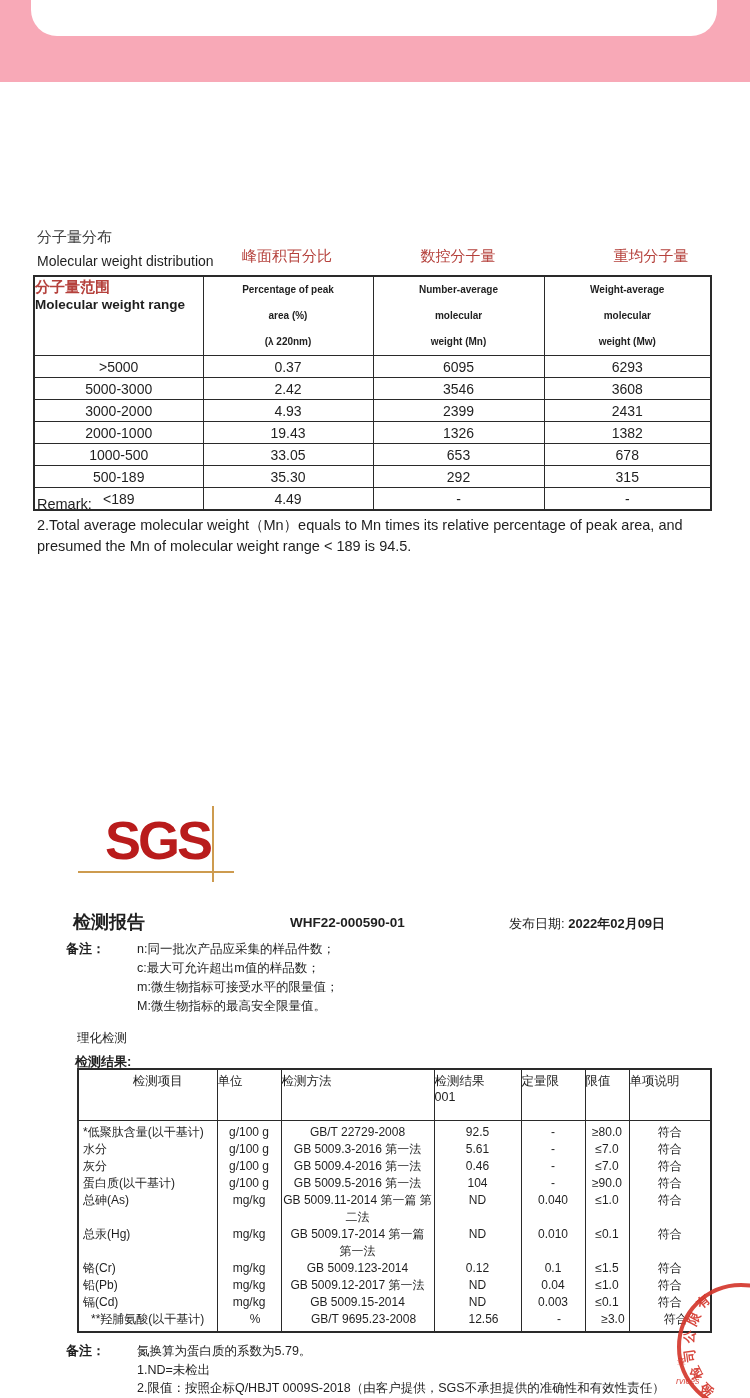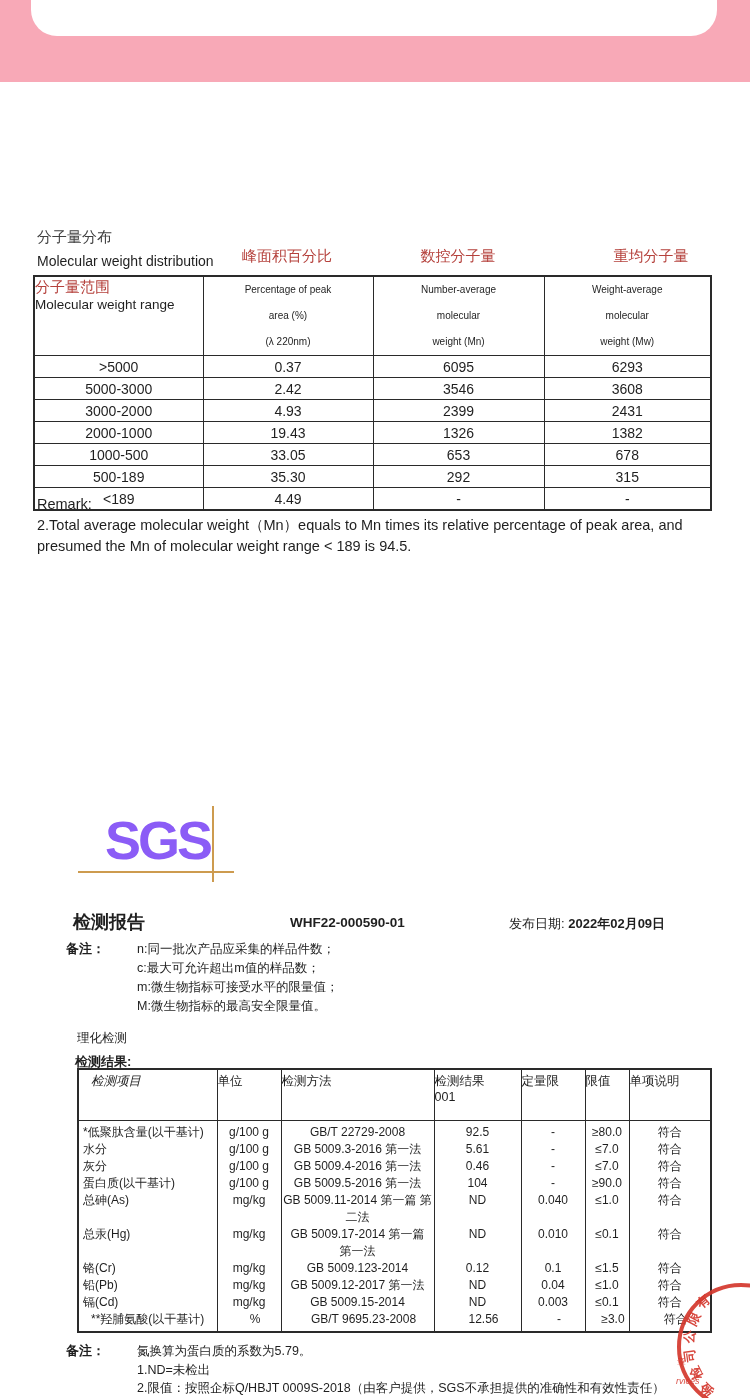--- a/index.html
+++ b/index.html
@@ -11,49 +11,49 @@
   .pink-band{position:absolute;left:0;top:0;width:750px;height:82px;background:#f8a9b7;}
   .white-card{position:absolute;left:31px;right:33px;top:-28px;height:64px;background:#ffffff;border-radius:26px;}
   
   .mw-block{position:absolute;left:33px;top:228px;width:677px;}
   .mw-title-cn{position:absolute;left:4px;top:0;font-size:15px;color:#404040;}
   .mw-title-en{position:absolute;left:4px;top:25px;font-size:14px;color:#1f1f1f;}
   .overlabel{position:absolute;top:19px;transform:translateX(-50%);font-size:15px;color:#b5413c;white-space:nowrap;}
   .ol-pct{left:254px;} .ol-mn{left:425px;} .ol-mw{left:618px;}
   table.mw{position:absolute;left:0;top:47px;width:677px;border-collapse:collapse;table-layout:fixed;border:2px solid #2a2a2a;}
   table.mw th,table.mw td{border:1px solid #2a2a2a;padding:0;}
-  table.mw th{font-weight:normal;vertical-align:top;}
+  table.mw th{font-weight:bold;vertical-align:top;}
   .mw-h1{height:53px;text-align:left;padding:2px 0 0 4px;}
   .mw-h1 .cn{display:block;font-size:15px;color:#b5413c;line-height:19px;}
   .mw-h1 .en{display:block;font-size:13.5px;color:#1f1f1f;line-height:17px;}
   .mw-hc{font-size:10px;line-height:26px;text-align:center;white-space:pre-line;padding-top:3px;}
   table.mw td{height:21px;font-size:14px;text-align:center;}
   
   .remark{position:absolute;left:37px;top:494px;width:697px;font-size:14.5px;line-height:21px;}
   .end-marker{position:absolute;left:0;top:587px;width:750px;text-align:center;font-size:14px;}
   
   .sgs{position:absolute;left:78px;top:798px;width:170px;height:90px;}
-  .sgs-text{position:absolute;left:27px;top:12px;font-size:54px;font-weight:bold;color:#8b5cf6;letter-spacing:-3px;line-height:60px;}
+  .sgs-text{position:absolute;left:27px;top:12px;font-size:54px;font-weight:bold;color:#b91c1c;letter-spacing:-3px;line-height:60px;}
   .sgs-hline{position:absolute;left:0;top:73px;width:156px;height:2px;background:#cd9b4f;}
   .sgs-vline{position:absolute;left:134px;top:8px;width:2px;height:76px;background:#cd9b4f;}
   
   .report-head{position:absolute;left:66px;top:908px;width:640px;}
   .report-title{position:absolute;left:7px;top:2px;font-size:18px;font-weight:bold;}
   .report-number{position:absolute;left:224px;top:7px;font-size:13.5px;font-weight:bold;}
   .issue-date{position:absolute;left:443px;top:7px;font-size:13px;}
   .issue-date b{font-weight:bold;}
   .notes-label{position:absolute;left:0;top:32px;font-size:13px;font-weight:bold;}
   .notes-list{position:absolute;left:71px;top:32px;font-size:12.5px;line-height:19px;}
   
   .phys-block{position:absolute;left:75px;top:1030px;width:640px;}
   .phys-title{position:absolute;left:2px;top:0;font-size:12.5px;}
   .results-label{position:absolute;left:0;top:23px;font-size:13px;font-weight:bold;}
   table.phys{position:absolute;left:2px;top:38px;width:633px;border-collapse:collapse;table-layout:fixed;border:2px solid #2a2a2a;}
   table.phys th{border:1px solid #2a2a2a;font-weight:normal;font-size:12.5px;vertical-align:top;padding:3px 0 0 0;height:47px;white-space:pre-line;line-height:16px;text-align:left;}
-  table.phys th.left{text-align:left;padding-left:12px;font-style:italic;}
+  table.phys th.left{text-align:center;padding-left:20px;}
   table.phys td{border-left:1px solid #2a2a2a;border-right:1px solid #2a2a2a;border-top:none;border-bottom:none;
     font-size:12px;line-height:17px;vertical-align:top;padding:0;text-align:center;white-space:pre-line;}
   table.phys td.left{text-align:left;padding-left:4px;white-space:nowrap;}
   table.phys tr.first td{padding-top:3px;}
   table.phys tr.last td{padding-bottom:3px;padding-left:12px;}
   
   .footer-notes{position:absolute;left:66px;top:1340px;width:660px;}
   .fn-label{position:absolute;left:0;top:2px;font-size:13px;font-weight:bold;}
   .fn-list{position:absolute;left:71px;top:2px;font-size:12.5px;line-height:18.5px;white-space:nowrap;}
   

